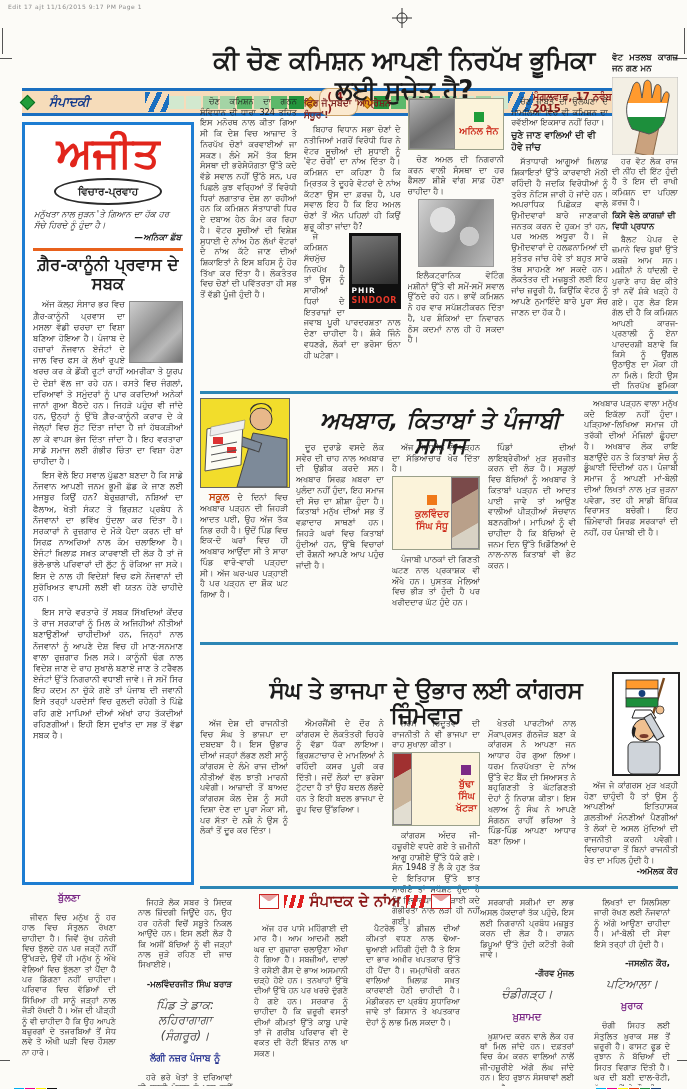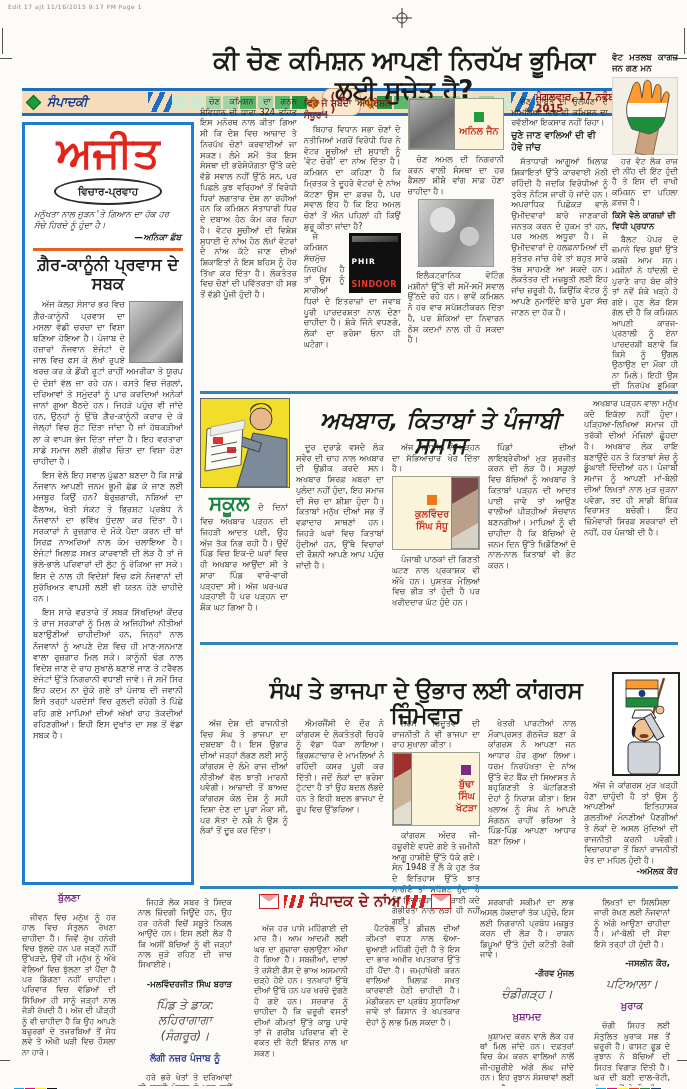--- a/index.html
+++ b/index.html
@@ -4,21 +4,21 @@
 <style>
   html,body{margin:0;padding:0;}
   body{width:687px;height:1089px;position:relative;background:#fcfbf7;
        font-family:"DejaVu Sans","Liberation Sans",sans-serif;color:#1c1c1c;overflow:hidden;}
   .ab{position:absolute;}
   .printline{font-size:6px;color:#8a8a8a;letter-spacing:.5px;}
   
   .masthead{left:22px;top:88px;width:654px;height:28px;background:#f6dcba;
             border-top:3px solid #1a6fc0;border-bottom:3px solid #1a6fc0;
             display:flex;align-items:center;box-sizing:border-box;}
-  .mh-left{width:150px;display:flex;align-items:center;gap:8px;padding-left:6px;}
+  .mh-left{width:150px;display:flex;align-items:center;gap:16px;}
   .mh-label{color:#123a8c;font-weight:bold;font-style:italic;font-size:12.5px;}
   .diam{width:9px;height:9px;transform:rotate(45deg);display:inline-block;}
   .dg{background:#1f9d3a;border:1px solid #0b6b22;}
   .do{background:#f0a41e;border:1px solid #b06e08;width:7px;height:7px;}
   .stripes{width:30px;height:20px;background:repeating-linear-gradient(115deg,#1a6fc0 0 5px,transparent 5px 11px);}
   .mh-mid{flex:1;display:flex;align-items:center;justify-content:center;gap:2px;}
   .gsq{width:16px;height:13px;display:inline-block;}
   .g1{background:#d2e9cf;}.g2{background:#a4d4a5;}.g3{background:#5cb86a;}.g4{background:#23953c;}
   .pagepill{background:#fbe9cf;border:1px solid #caa36a;border-radius:9px;padding:1px 7px;
             color:#8a1616;font-weight:bold;font-size:10.5px;margin:0 3px;}
@@ -48,32 +48,32 @@
   .shm{color:#7a1f1f;}
   .leadbold{font-weight:bold;font-size:8.6px;text-indent:0!important;}
   .rule{background:#2d86b5;height:2.5px;}
   
   .abox{display:flex;border:1px solid #9aa08a;background:#fbf3da;margin:2px 0 4px;overflow:hidden;}
   .aph{width:44px;background:linear-gradient(145deg,#b5b5b5 0%,#6e6e6e 55%,#979797 100%);border:1px solid #888;}
   .anm{flex:1;display:flex;flex-direction:column;align-items:center;justify-content:center;
        color:#cc2a1a;font-weight:bold;font-size:9.5px;text-align:center;line-height:1.25;padding:2px;}
   .sq{width:10px;height:10px;margin-bottom:3px;}
   
-  .poster{float:right;width:52px;height:60px;margin:2px 0 2px 4px;background:#101010;
-          display:flex;flex-direction:column;padding:3px;box-sizing:border-box;gap:13px;}
+  .poster{float:right;width:52px;height:76px;margin:2px 0 2px 4px;background:#101010;
+          display:flex;flex-direction:column;padding:3px;box-sizing:border-box;}
   .pimg{flex:1;background:linear-gradient(160deg,#777,#2e2e2e);margin-bottom:2px;}
   .pt1{color:#fff;font-weight:bold;font-size:7.5px;letter-spacing:1px;}
   .pt2{color:#e8392a;font-weight:bold;font-size:8px;letter-spacing:.5px;}
   .bwphoto{width:74px;height:66px;margin:2px auto 3px;border:1px solid #999;display:block;
      background:radial-gradient(circle at 32% 30%,#e0e0e0 0 18%,rgba(0,0,0,0) 19%),
                 radial-gradient(circle at 68% 55%,#c9c9c9 0 15%,rgba(0,0,0,0) 16%),
                 linear-gradient(120deg,#d2d2d2,#8a8a8a 55%,#bdbdbd);}
   .headline2{font-weight:800;font-style:italic;font-size:23px;text-align:center;line-height:1.1;}
   .headline3{font-weight:800;font-size:23px;text-align:center;line-height:1.1;letter-spacing:-.5px;}
-  .dropword{font-size:20px;font-weight:bold;color:#15803d;}
+  .dropword{font-size:10px;font-weight:bold;color:#c2410c;}
   .cartoonbox{background:#f2dd2b;border:1px solid #666;}
   .flagbox{background:#fff;border:2px solid #222;}
   
   .lcol{position:absolute;top:0;width:110px;height:196px;font-size:8px;line-height:1.3;
         text-align:justify;overflow:hidden;}
   .lcol p{margin:8px;text-indent:8px;}
   .lhead{font-weight:bold;text-align:center;text-indent:0!important;font-size:9.8px;
          color:#7b2a86;margin:2px 0 3px!important;}
   .lhead2{color:#24318f;font-size:9.4px;}
   .sig{font-weight:bold;text-align:right;text-indent:0!important;font-size:8.4px;}

